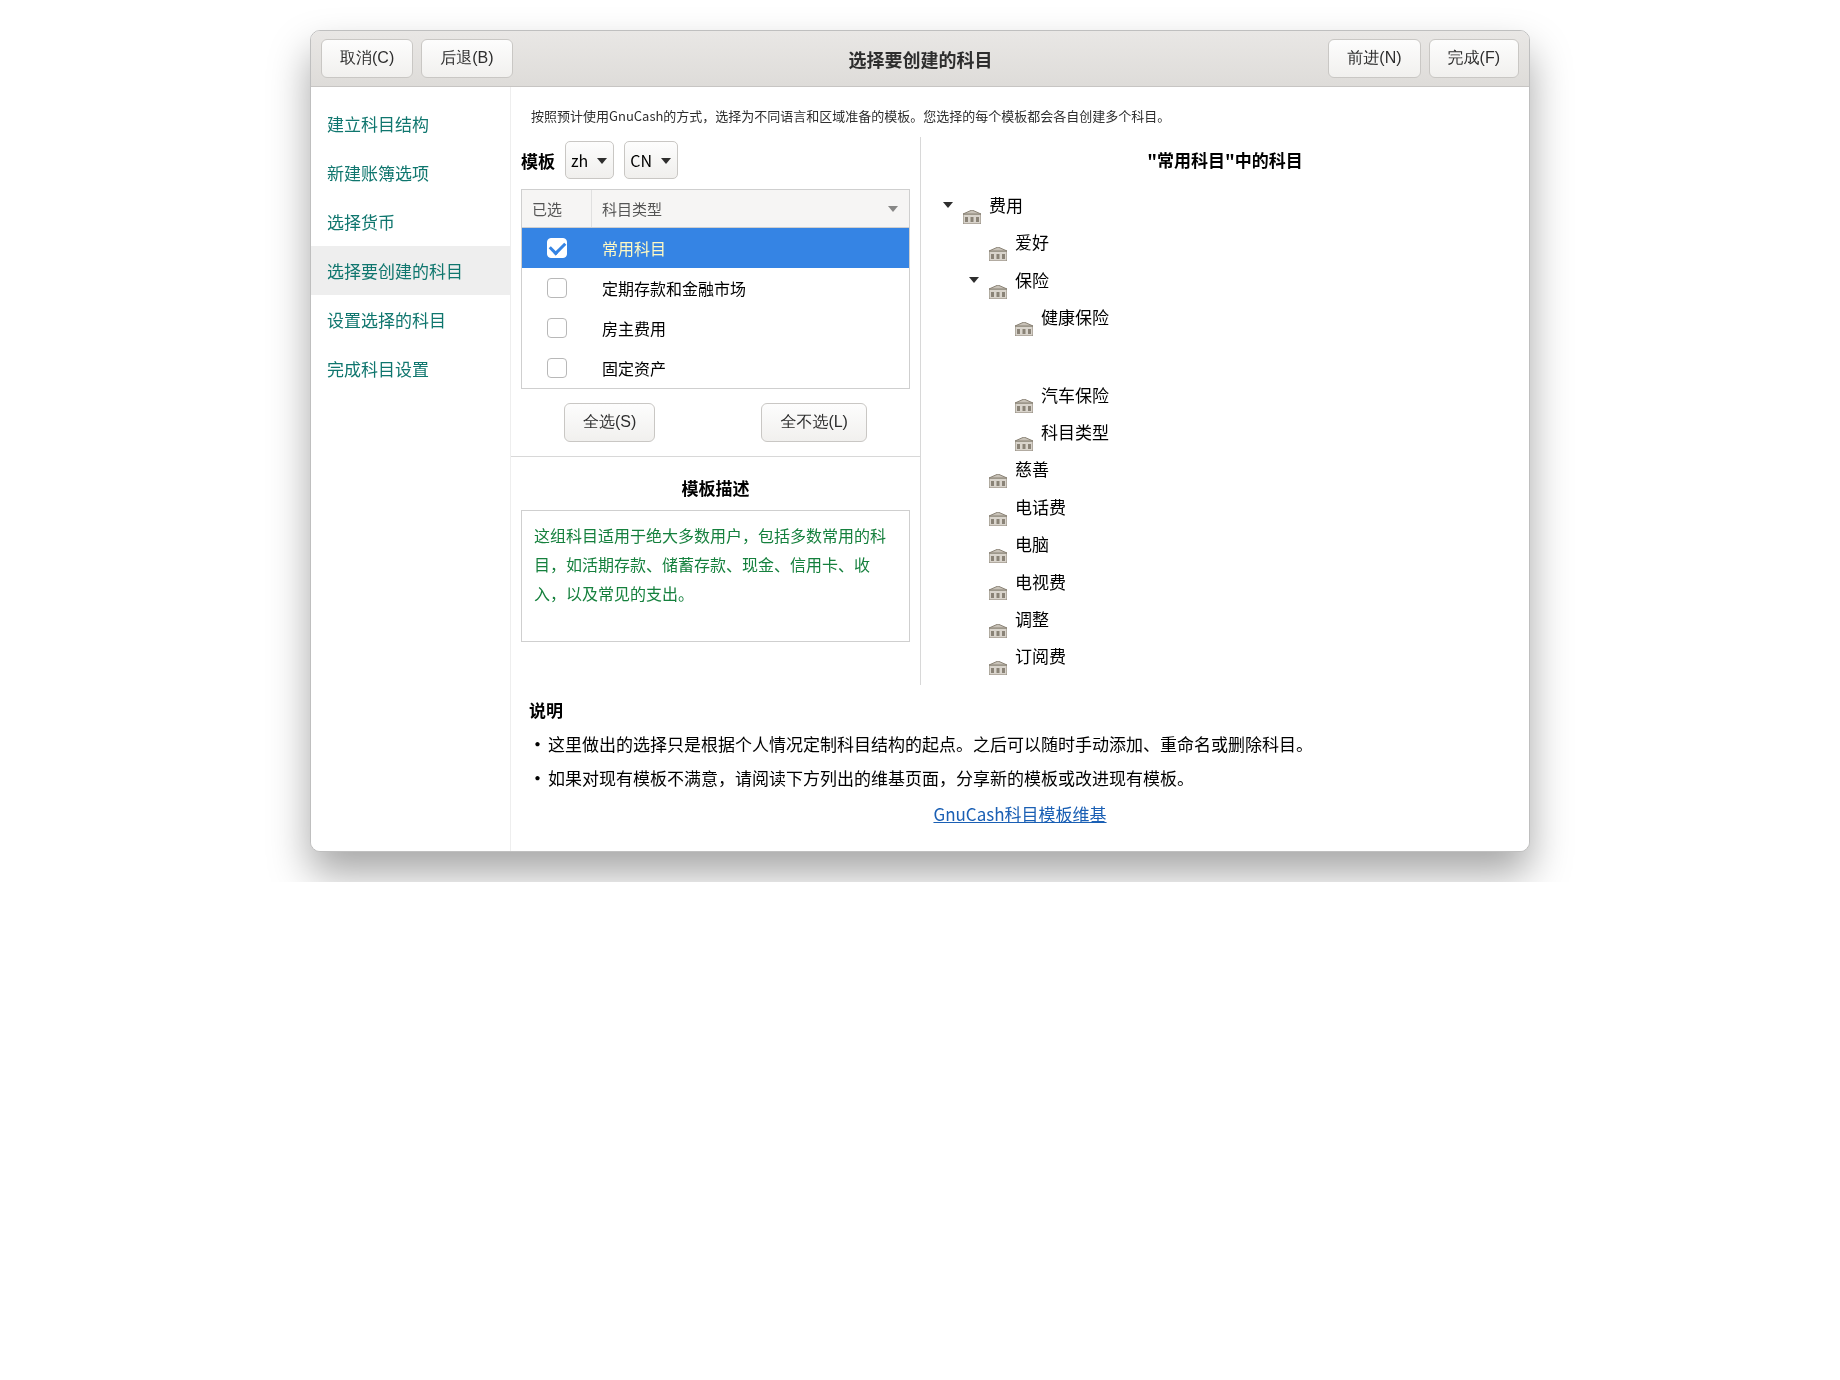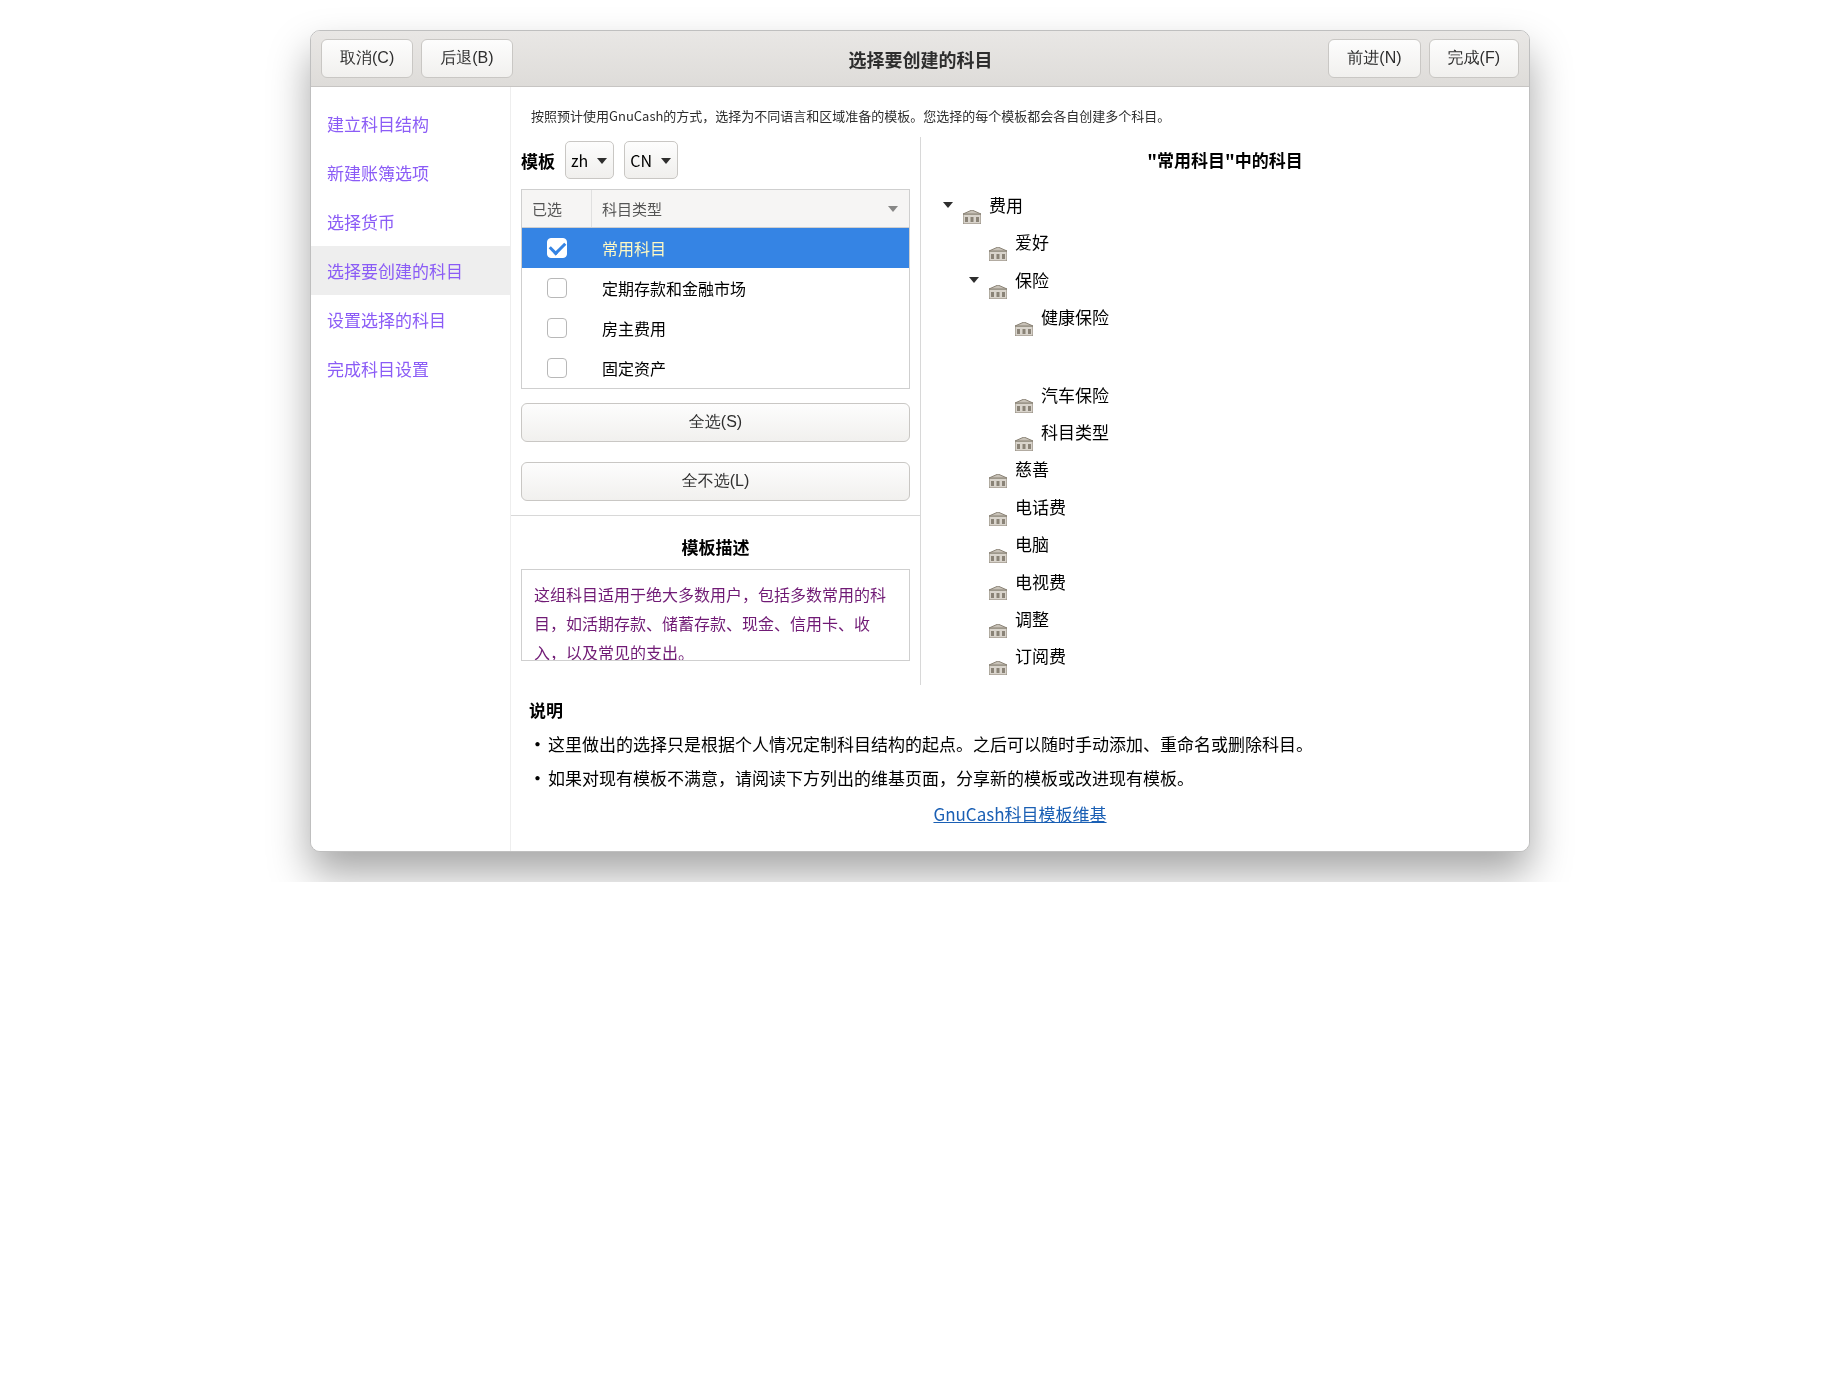--- a/index.html
+++ b/index.html
@@ -49,21 +49,21 @@
     background: #fff;
   }
   .sidebar {
     width: 200px;
     border-right: 1px solid #eee;
     padding: 12px 0;
   }
   .sidebar-item {
     padding: 12px 16px;
     font-size: 17px;
-    color: #8b5cf6;
+    color: #0f766e;
     cursor: default;
   }
   .sidebar-item.active {
     background: #eeeeee;
     font-weight: 400;
   }
   .main {
     flex: 1;
     display: flex;
     flex-direction: column;
@@ -175,38 +175,37 @@
     border-left: 3px solid #3584e4;
     border-bottom: 3px solid #3584e4;
     transform: rotate(-45deg) translate(1px, -1px);
   }
   .cell-label { flex: 1; padding-left: 10px; }
   .sel-buttons {
     display: flex;
     justify-content: space-around;
     padding: 14px 10px;
     gap: 20px;
-    flex-direction: column;
   }
   .desc-title {
     font-weight: 700;
     text-align: center;
     font-size: 17px;
     padding: 18px 0 10px 0;
     border-top: 1px solid #d8d8d8;
   }
   .desc-box {
     margin: 0 10px 14px 10px;
     border: 1px solid #cfcfcf;
     background: #fff;
     padding: 10px 12px;
     font-size: 16px;
     line-height: 1.8;
-    color: #701a75;
-    height: 92px;
+    color: #15803d;
+    height: 132px;
     overflow: hidden;
   }
   
   .right-pane {
     flex: 1;
     display: flex;
     flex-direction: column;
   }
   .tree-title {
     text-align: center;

